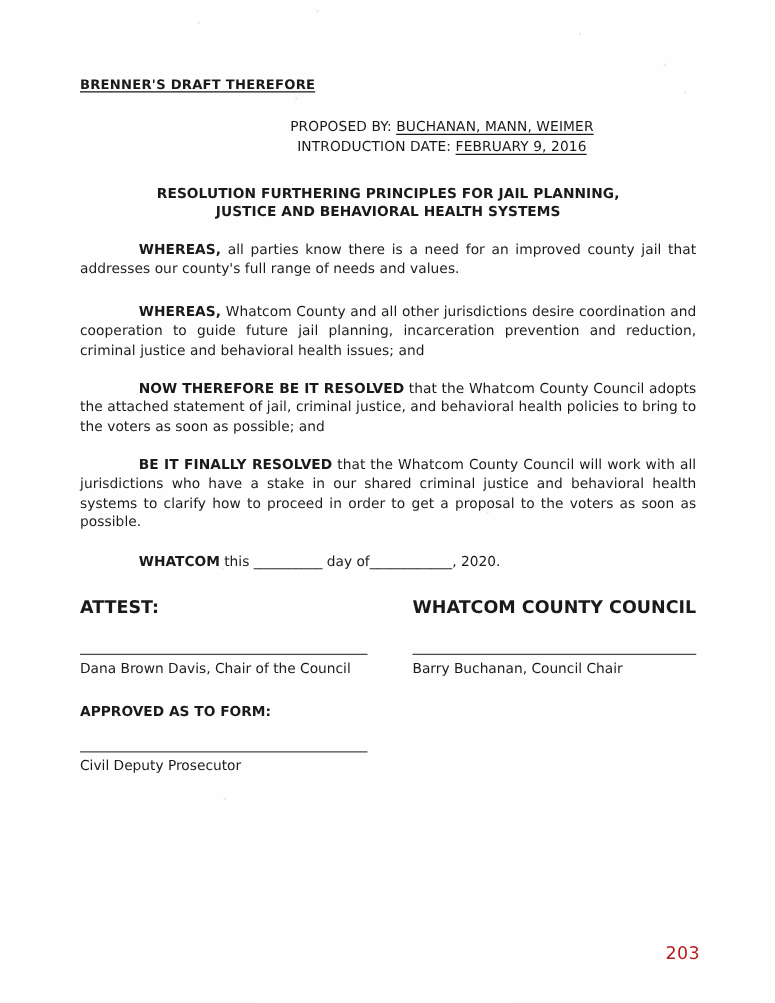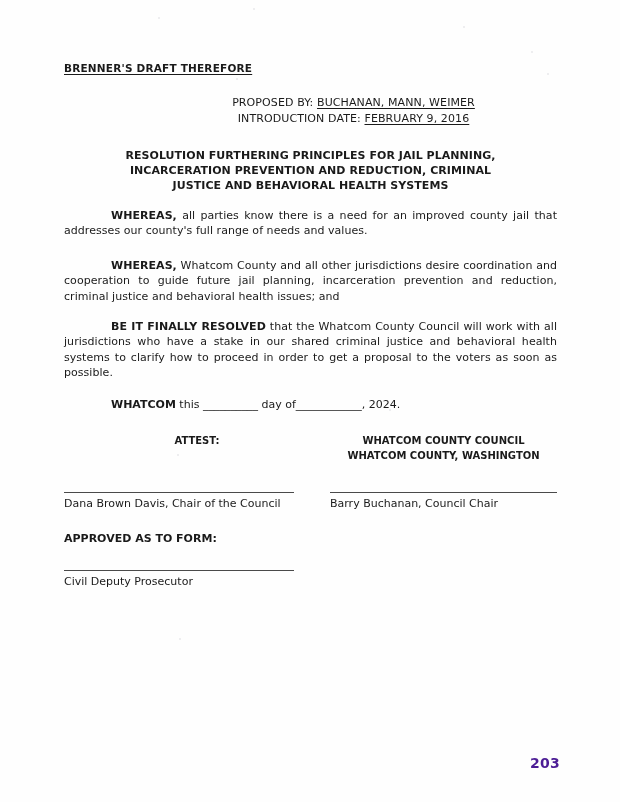--- a/index.html
+++ b/index.html
@@ -88,24 +88,23 @@
     margin-top: 16px;
     font-size: 11px;
     text-indent: 47px;
     line-height: 15.5px;
   }
 
   .sig-area { margin-top: 22px; }
 
   .row-attest {
     display: flex;
-    font-size: 10px;
+    font-size: 14px;
     font-weight: bold;
     line-height: 14.5px;
-    text-align: center;
   }
   .col-left  { width: 266px; flex: 0 0 266px; }
   .col-right { flex: 1 1 auto; }
 
   .sig-row {
     display: flex;
     margin-top: 29px;
   }
   .sig-cell { position: relative; }
   .sig-cell.left  { width: 266px; flex: 0 0 266px; }
@@ -128,22 +127,22 @@
     font-weight: bold;
   }
 
   .prosecutor-block { margin-top: 25px; }
 
   .page-number {
     position: absolute;
     right: 60px;
     bottom: 31px;
     font-size: 14px;
-    font-weight: bold;
-    color: #4c1d95;
+    font-weight: normal;
+    color: #b91c1c;
     letter-spacing: .3px;
   }
 </style>
 </head>
 <body>
 
 <div class="page">
 
   <span class="speck" style="left:158px;top:17px;width:2px;height:2px;"></span>
   <span class="speck" style="left:253px;top:8px;width:2px;height:2px;"></span>
@@ -165,40 +164,39 @@
         <span class="ul">BUCHANAN, MANN, WEIMER</span>
       </div>
       <div>
         <span>INTRODUCTION DATE:</span>
         <span class="ul">FEBRUARY 9, 2016</span>
       </div>
     </div>
 
     <div class="title">
       <div>RESOLUTION FURTHERING PRINCIPLES FOR JAIL PLANNING,</div>
-      <div>INCARCERATION PREVENTION AND REDUCTION, CRIMINAL</div>
       <div>JUSTICE AND BEHAVIORAL HEALTH SYSTEMS</div>
     </div>
 
     <p class="body-par gap2"><span class="lead">WHEREAS,</span><span> all parties know there is a need for an improved county jail that addresses our county's full range of needs and values.</span></p>
 
     <p class="body-par gap1"><span class="lead">WHEREAS,</span><span> Whatcom County and all other jurisdictions desire coordination and cooperation to guide future jail planning, incarceration prevention and reduction, criminal justice and behavioral health issues; and</span></p>
 
+    <p class="body-par gap2"><span class="lead">NOW THEREFORE BE IT RESOLVED</span><span> that the Whatcom County Council adopts the attached statement of  jail, criminal justice, and behavioral health policies to bring to the voters as soon as possible; and</span></p>
 
     <p class="body-par gap2"><span class="lead">BE IT FINALLY RESOLVED</span><span> that the Whatcom County Council will work with all jurisdictions who have a stake in our shared criminal justice and behavioral health systems to clarify how to proceed in order to get a proposal to the voters as soon as possible.</span></p>
 
-    <div class="approved-line"><span class="lead">WHATCOM</span><span> this __________ day of____________, 2024.</span></div>
+    <div class="approved-line"><span class="lead">WHATCOM</span><span> this __________ day of____________, 2020.</span></div>
 
     <div class="sig-area">
 
       <div class="row-attest">
         <div class="col-left">ATTEST:</div>
         <div class="col-right">
           <div>WHATCOM COUNTY COUNCIL</div>
-          <div>WHATCOM COUNTY, WASHINGTON</div>
         </div>
       </div>
 
       <div class="sig-row">
         <div class="sig-cell left">
           <div class="sig-rule w-left"></div>
           <div class="sig-name">Dana Brown Davis, Chair of the Council</div>
         </div>
         <div class="sig-cell right">
           <div class="sig-rule w-right"></div>

